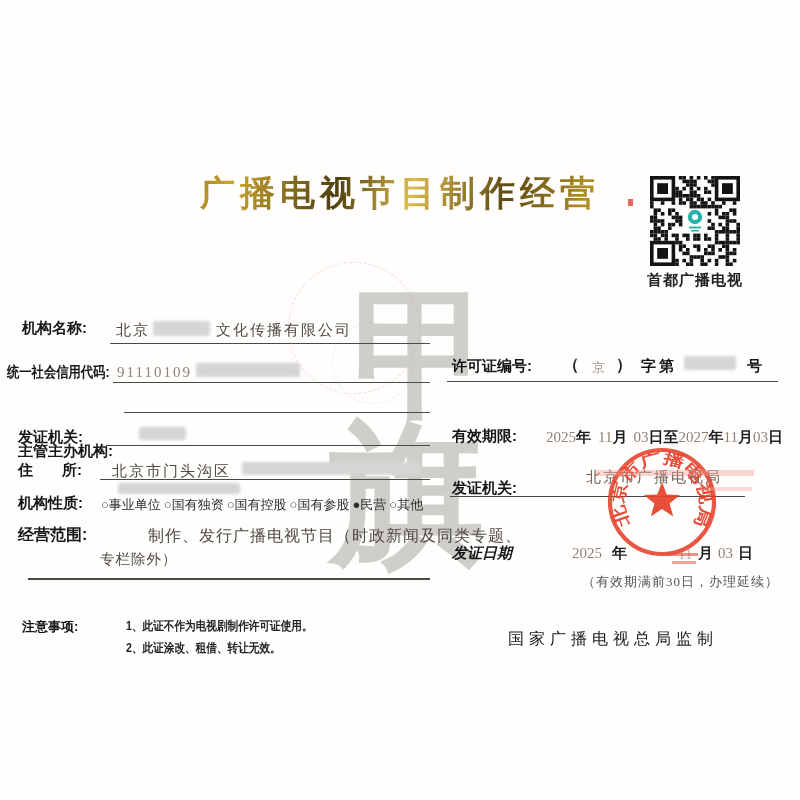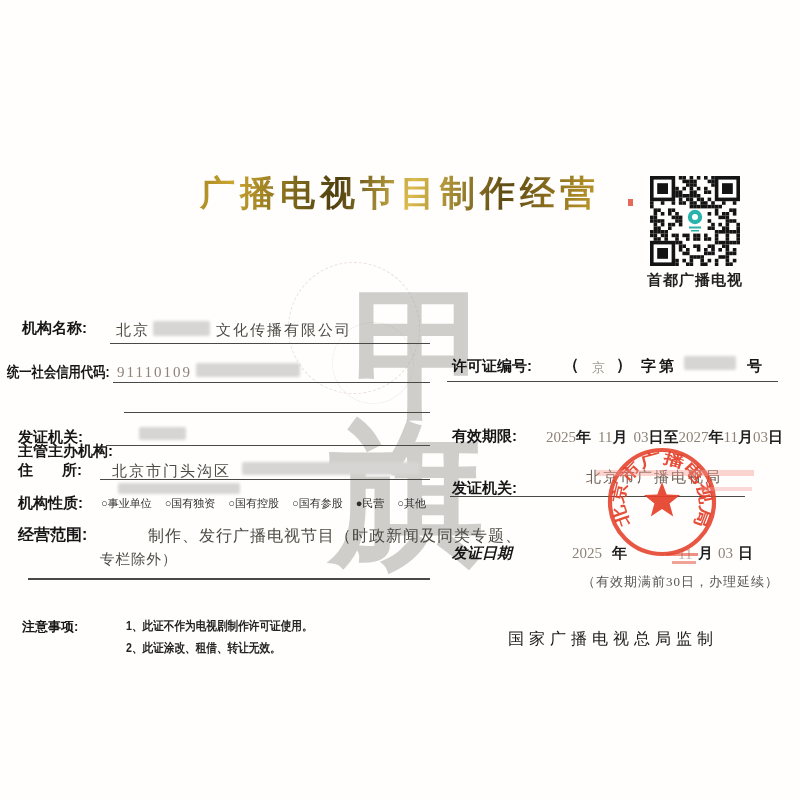--- a/index.html
+++ b/index.html
@@ -12,21 +12,21 @@
   .num{font-family:"Liberation Serif",serif;color:#8d8376;font-size:15px;}
   .unit{font-weight:bold;color:#1c1c1c;font-size:15px;}
   .rule{position:absolute;height:1.4px;background:#494946;z-index:2;}
   .blur{position:absolute;background:#d6d5d3;border-radius:2px;filter:blur(1.6px);z-index:2;}
   .gold{background:linear-gradient(103deg,#6e5715 0%,#caa52f 18%,#4e3f0e 38%,#dcbc4e 52%,#5d4a12 70%,#c09a2b 88%,#6e5715 100%);
         -webkit-background-clip:text;background-clip:text;color:transparent;font-weight:bold;}
   .wm{position:absolute;font-family:"Liberation Serif",serif;font-weight:bold;
       color:rgba(151,148,142,0.45);z-index:1;line-height:1;white-space:nowrap;}
   .orn{position:absolute;border-radius:50%;z-index:0;}
   .pink{position:absolute;z-index:4;}
-  .optrow{display:flex;gap:13px;font-family:"Liberation Serif",serif;font-size:11px;color:#2e2c2a;}
+  .optrow{display:flex;gap:3px;font-family:"Liberation Serif",serif;font-size:13px;color:#2e2c2a;}
   .opt{white-space:nowrap;}
 </style>
 </head>
 <body>
 
 <div class="page">
 
   <div class="orn" style="left:288px;top:262px;width:130px;height:130px;border:1px dashed rgba(200,165,155,.35);"></div>
   <div class="orn" style="left:332px;top:322px;width:80px;height:80px;border:1px dotted rgba(190,190,190,.4);"></div>
 

